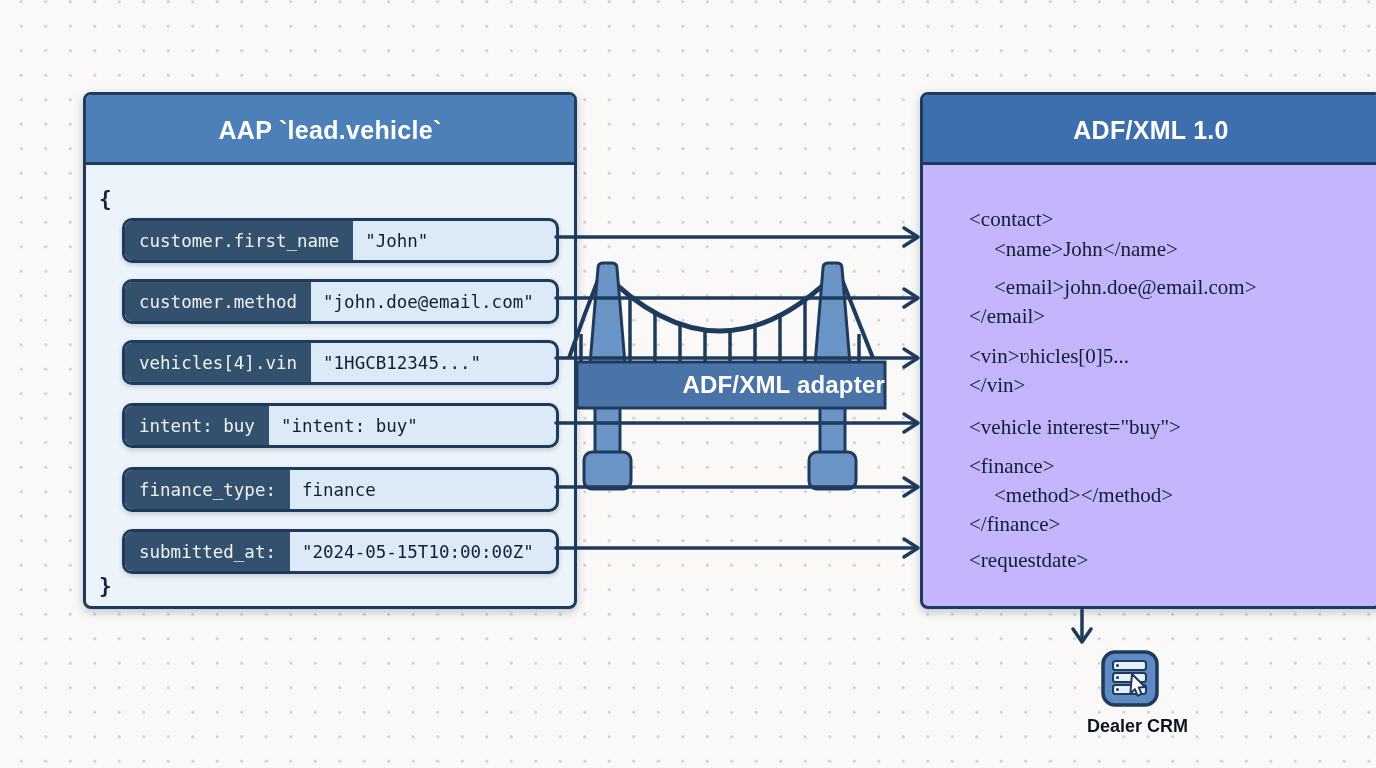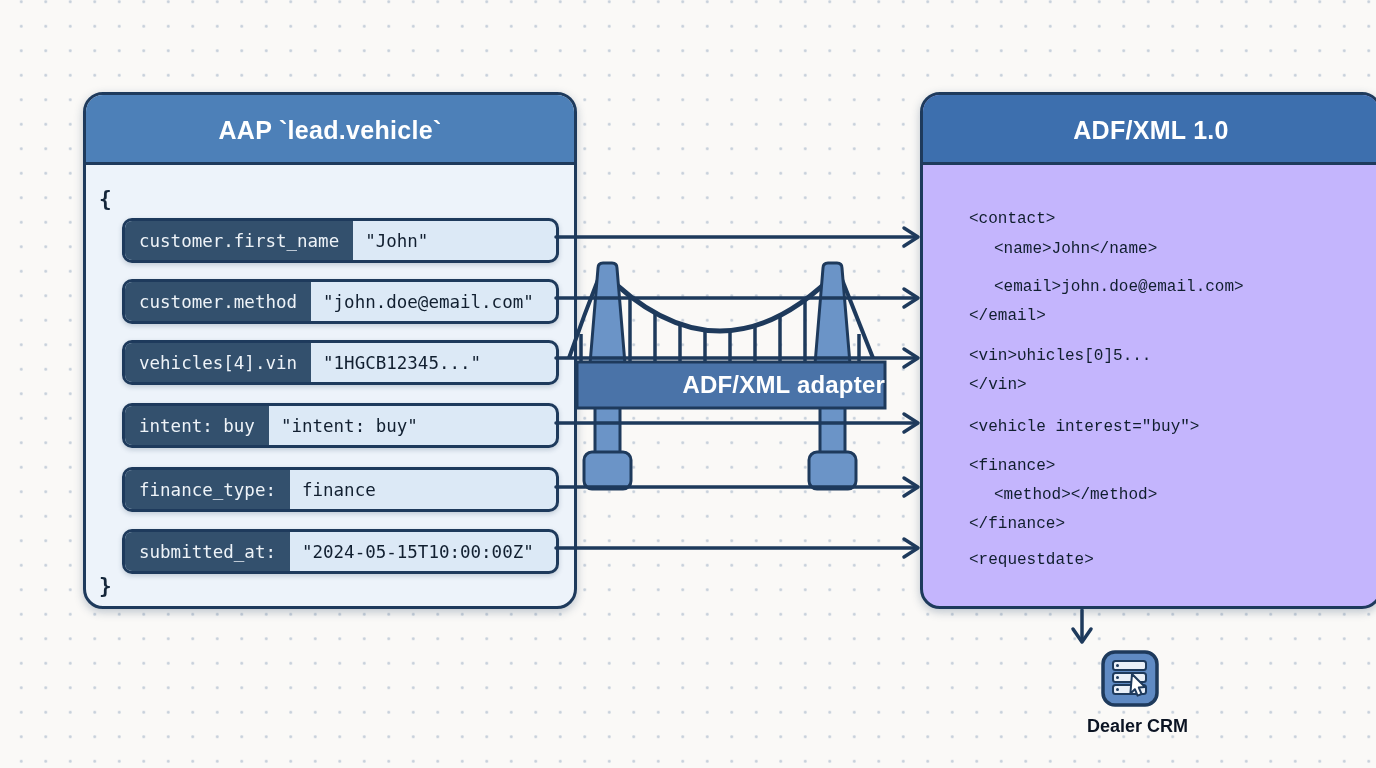--- a/index.html
+++ b/index.html
@@ -9,21 +9,21 @@
     background-color:#faf9f7;
     background-image: radial-gradient(circle, #c7d0db 1.3px, transparent 1.5px);
     background-size:24.5px 24.5px;
     background-position:9px 14px;
   }
   .canvas { position:relative; width:1376px; height:768px; }
 
   
   .panel {
     position:absolute; top:92px; height:517px;
-    border:3px solid #1e3a5c; border-radius:20px;
+    border:3px solid #1e3a5c; border-radius:8px;
     box-shadow:0 3px 10px rgba(30,58,92,.28);
     overflow:hidden;
   }
   .left-panel  { left:83px;  width:494px; background:#edf3fa; }
   .right-panel { left:920px; width:462px; background:#c4b5fd; }
   .panel-header {
     height:70px; line-height:70px; text-align:center;
     color:#ffffff; font-size:25px; font-weight:bold;
     border-bottom:3px solid #1e3a5c; letter-spacing:.3px;
   }
@@ -50,21 +50,21 @@
     background:#33506d; color:#eef3f8; padding:12px 14px;
   }
   .field-value {
     flex:1 1 auto; display:flex; align-items:center;
     color:#111f30; padding:0 12px; white-space:nowrap;
   }
 
   
   .xml-line {
     position:absolute; left:46px; height:24px; line-height:24px;
-    font-family:Liberation Mono, monospace; font-size:16px;
+    font-family:Liberation Serif, serif; font-size:21px;
     color:#101e2e; white-space:pre;
   }
   .xml-line.indent { left:71px; }
 
   
   .overlay { position:absolute; left:0; top:0; width:1376px; height:768px; pointer-events:none; }
 
   
   .deck-label {
     position:absolute; left:577px; top:362px; width:308px; height:46px;

